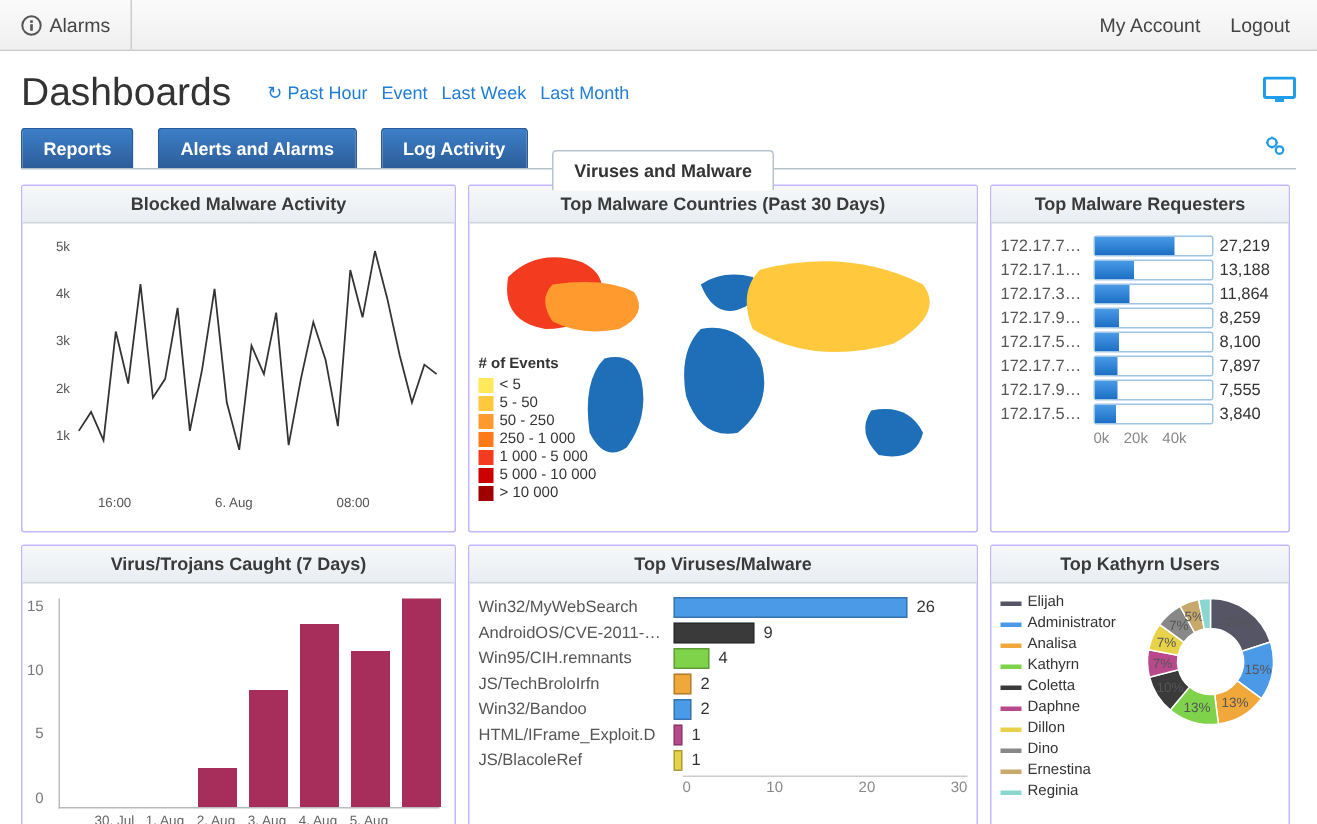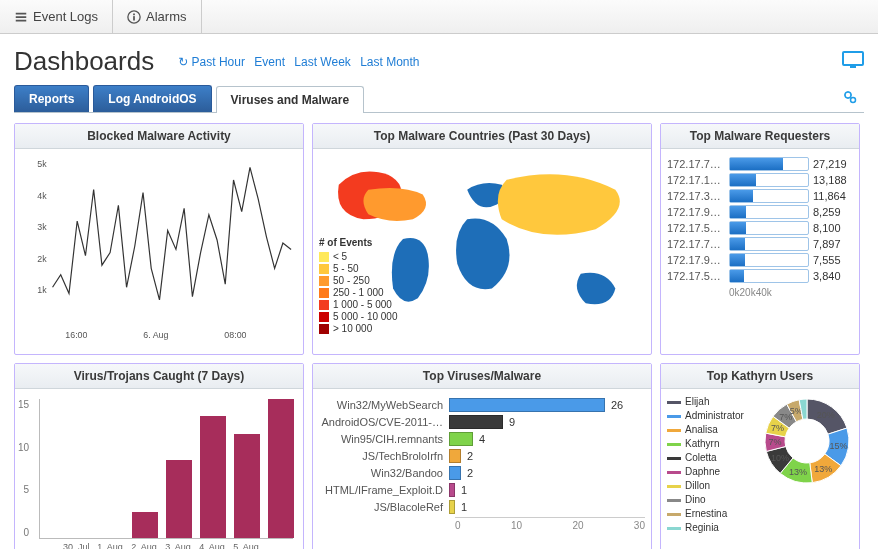--- a/index.html
+++ b/index.html
@@ -12,87 +12,83 @@
 .topbar .right{display:flex;align-items:center;gap:20px;padding:0 18px;color:#444;font-size:13px}
 .right span{cursor:pointer}
 .icon{display:inline-block;width:14px;height:14px}
 .page{padding:8px 14px}
 .titlebar{display:flex;align-items:center;gap:18px;padding:4px 0 8px}
 .page-title{font-size:26px;font-weight:400;color:#333;margin-right:6px}
 .time-links a{color:#1f7dd5;text-decoration:none;margin-right:6px;font-size:12px;cursor:pointer}
 .time-links a.first::before{content:"↻ ";color:#1f7dd5}
 .mon-icon{margin-left:auto}
 .tabs{display:flex;align-items:flex-end;border-bottom:1px solid #b6c3cc;margin-bottom:10px}
-.tab{padding:6px 14px;font-size:12px;cursor:pointer;border:1px solid #2a5a9a;border-bottom:none;border-radius:3px 3px 0 0;margin-right:4px;color:#fff;background:linear-gradient(#3d7fc8,#2c5d9a);font-weight:bold}
-.tab.active{background:#fff;color:#333;border-color:#b6c3cc;position:relative;top:1px}
+.tab{padding:6px 14px;font-size:12px;cursor:pointer;border:1px solid #2a5a9a;border-bottom:none;border-radius:3px 3px 0 0;margin-right:16px;color:#fff;background:linear-gradient(#3d7fc8,#2c5d9a);font-weight:bold}
+.tab.active{background:#fff;color:#333;border-color:#b6c3cc;position:relative;top:15px}
 .gear{margin-left:auto;padding:4px 6px;color:#1f7dd5;cursor:pointer}
 .grid{display:grid;grid-template-columns:290px 340px 200px;gap:8px}
 .panel{border:1px solid #c4b5fd;border-radius:2px;background:#fff}
 .panel-h{background:linear-gradient(#f6f8fa,#e9edf1);border-bottom:1px solid #cfd6db;text-align:center;font-weight:bold;font-size:12px;padding:5px;color:#3a3a3a}
 .panel-b{padding:6px;position:relative}
 
 .lc{width:100%;height:190px}
 
 .map-wrap{position:relative;height:190px}
 .legend{position:absolute;left:6px;bottom:4px;font-size:10px;line-height:12px}
 .legend b{display:block;font-size:10px;margin-bottom:2px}
 .leg-row{display:flex;align-items:center;gap:4px}
 .sw{width:10px;height:10px;display:inline-block}
 
 .req-row{display:flex;align-items:center;font-size:11px;margin:2px 0}
 .req-lab{width:58px;color:#555;white-space:nowrap;overflow:hidden;text-overflow:ellipsis}
 .req-bar-wrap{flex:1;height:14px;position:relative;border:1px solid #9ec4e8;border-radius:2px;background:#fff;margin:0 4px}
 .req-bar{height:100%;background:linear-gradient(#4a9ae8,#1c6fc4)}
 .req-val{width:40px;text-align:left;color:#333}
-.axis{display:flex;font-size:10px;color:#888;padding:2px 62px 0 62px}
+.axis{display:flex;justify-content:space-between;font-size:10px;color:#888;padding:2px 62px 0 62px}
 
 .bar-chart{height:140px;position:relative;display:flex;align-items:flex-end;gap:8px;padding:0 8px 0 24px;border-left:1px solid #bbb;border-bottom:1px solid #bbb;margin:4px 4px 0 18px}
 .y-ticks{position:absolute;left:-22px;top:0;height:100%;display:flex;flex-direction:column;justify-content:space-between;font-size:10px;color:#777;align-items:flex-end}
 .vbar{width:26px;background:#a72d5b}
 .x-ticks{display:flex;gap:8px;padding-left:42px;font-size:9px;color:#666;margin-top:3px}
 .x-ticks span{width:26px;text-align:center;white-space:nowrap}
 
 .hbar-row{display:flex;align-items:center;margin:3px 0;font-size:11px}
-.hbar-lab{width:130px;text-align:right;padding-right:6px;color:#555;white-space:nowrap;overflow:hidden;text-overflow:ellipsis}
+.hbar-lab{width:130px;text-align:left;padding-right:6px;color:#555;white-space:nowrap;overflow:hidden;text-overflow:ellipsis}
 .hbar-bar{height:14px;border:1px solid rgba(0,0,0,.25)}
 .hbar-val{margin-left:6px;color:#333}
 .hbar-axis{margin-left:136px;display:flex;justify-content:space-between;font-size:10px;color:#888;border-top:1px solid #ccc;padding-top:2px}
 
 .iu-body{display:flex;gap:6px}
 .iu-legend{font-size:10px;line-height:14px;flex:1}
 .iu-legend div{display:flex;align-items:center;gap:4px}
 .iu-sw{width:14px;height:3px;display:inline-block}
 .donut{width:92px;height:92px;position:relative}
 svg text{font-size:9px;fill:#555}
 </style>
 </head>
 <body>
 
 <div class="topbar">
   <div class="nav">
     <div class="nav-item">
       <span class="icon">
         <svg viewBox="0 0 16 16" width="14" height="14">
-            <path fill="#555" d="M2 3h12v2H2zM2 7h12v2H2zM2 11h12v2H2z"></path>
-          </svg>
-      </span>
-      <span>Event Logs</span>
-    </div>
-    <div class="nav-item">
-      <span class="icon">
-        <svg viewBox="0 0 16 16" width="14" height="14">
             <circle cx="8" cy="8" r="7" fill="none" stroke="#555" stroke-width="1.5"></circle>
             <rect x="7" y="7" width="2" height="5" fill="#555"></rect>
             <rect x="7" y="4" width="2" height="2" fill="#555"></rect>
           </svg>
       </span>
       <span>Alarms</span>
     </div>
   </div>
   <div class="spacer"></div>
+  <div class="right">
+    <span>My Account</span>
+    <span>Logout</span>
+  </div>
 </div>
 
 <div class="page">
 
   <div class="titlebar">
     <div class="page-title">Dashboards</div>
     <div class="time-links">
       <a class="first">Past Hour</a>
       <a>Event</a>
       <a>Last Week</a>
@@ -101,21 +97,22 @@
     <div class="mon-icon">
       <svg width="22" height="18" viewBox="0 0 22 18">
           <rect x="1" y="1" width="20" height="13" rx="1" fill="none" stroke="#1f9de8" stroke-width="2"></rect>
           <rect x="8" y="15" width="6" height="2" fill="#1f9de8"></rect>
         </svg>
     </div>
   </div>
 
   <div class="tabs">
     <div class="tab">Reports</div>
-    <div class="tab">Log AndroidOS</div>
+    <div class="tab">Alerts and Alarms</div>
+    <div class="tab">Log Activity</div>
     <div class="tab active">Viruses and Malware</div>
     <div class="gear">
       <svg width="16" height="16" viewBox="0 0 16 16">
           <circle cx="6" cy="6" r="3" fill="none" stroke="#1f9de8" stroke-width="1.5"></circle>
           <circle cx="11" cy="11" r="2.5" fill="none" stroke="#1f9de8" stroke-width="1.5"></circle>
           <path d="M6 2v1M6 9v1M2 6h1M9 6h1" stroke="#1f9de8"></path>
         </svg>
     </div>
   </div>
 

